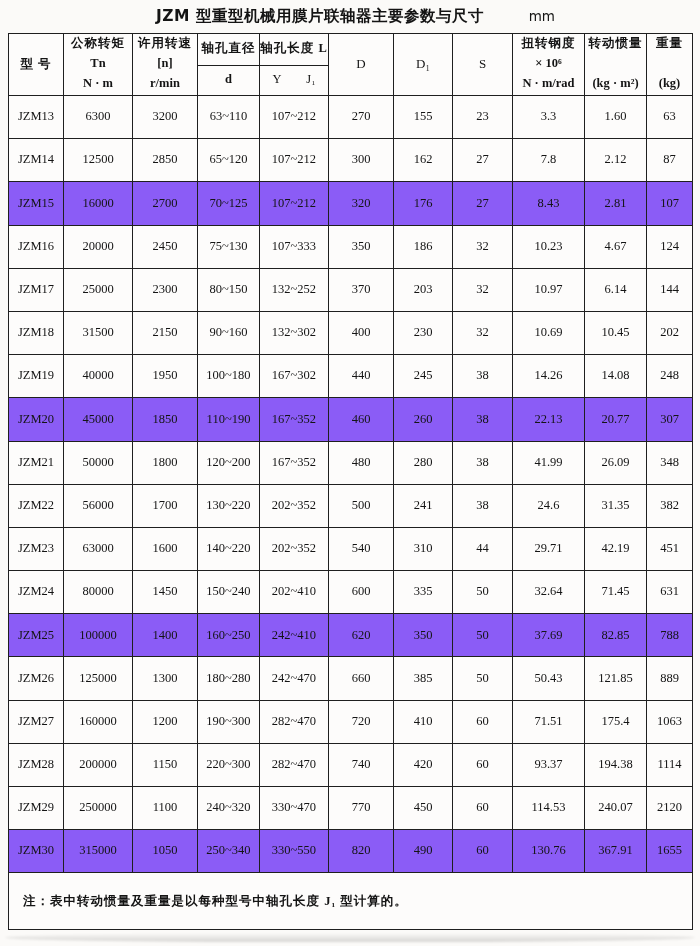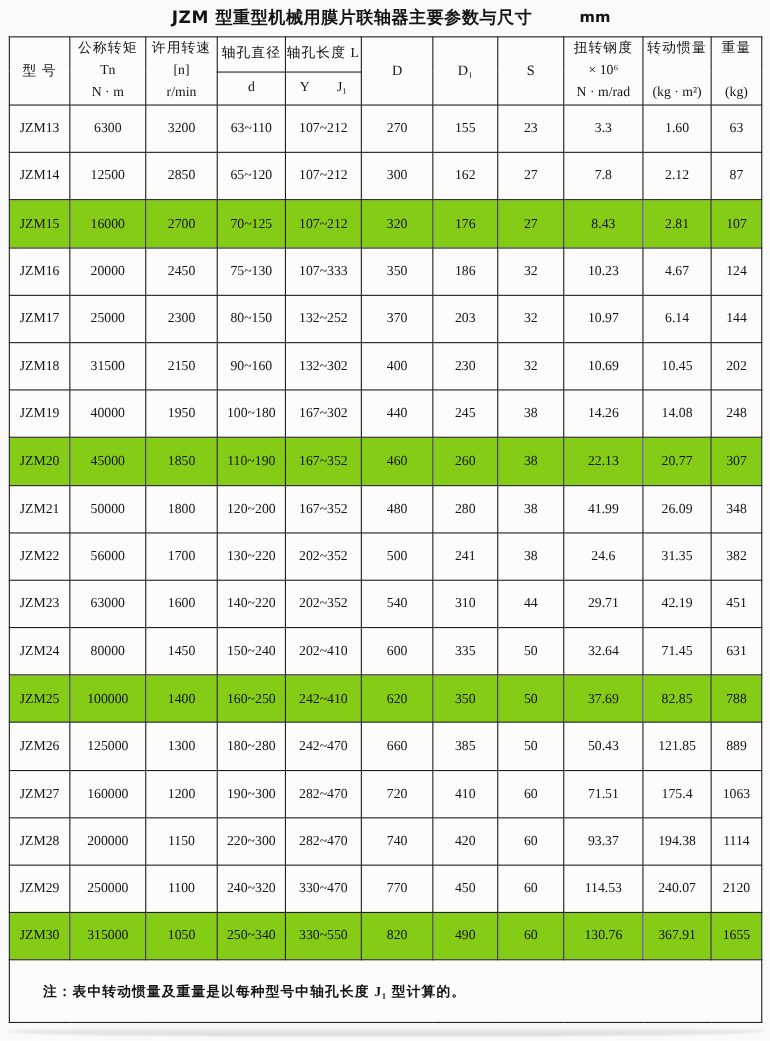--- a/index.html
+++ b/index.html
@@ -16,55 +16,55 @@
   }
   .doc-title {
     position: absolute; left: 0; width: 640px; text-align: center;
     font-family: "DejaVu Sans", "Liberation Sans", sans-serif;
     font-weight: bold; font-size: 15.5px; letter-spacing: 0.5px;
     top: 3px;
   }
   .unit-label {
     position: absolute; right: 52px; top: 5px;
     font-family: "DejaVu Sans", "Liberation Sans", sans-serif;
-    font-weight: bold; font-size: 13.5px;
+    font-weight: normal; font-size: 13.5px;
   }
   table.params {
     position: absolute; left: 8px; top: 33px;
     width: 684px;
     border-collapse: collapse;
     table-layout: fixed;
     background: #fdfcfb;
   }
   table.params th, table.params td {
     border: 1.4px solid #1f1f1f;
     text-align: center;
     vertical-align: middle;
     padding: 0;
     font-size: 12.5px;
     line-height: 1.25;
     overflow: hidden;
   }
   thead tr.h-top th { height: 30px; }
   thead tr.h-bot th { height: 29px; }
-  th .cn { font-weight: normal; letter-spacing: 1px; text-align: center; }
-  th .lat { font-weight: normal; }
+  th .cn { font-weight: bold; letter-spacing: 1px; text-align: center; }
+  th .lat { font-weight: bold; }
   th .hdr-stack {
     display: flex; flex-direction: column; justify-content: space-between;
     height: 56px; padding: 2px 0 3px 0;
   }
   th .hdr-center { font-weight: normal; font-size: 13px; }
   th .yj {
     display: flex; justify-content: space-around; align-items: center;
     font-weight: normal;
   }
   tbody td { height: 42.2px; font-size: 12.5px; }
-  tbody tr.hl td { background: #84cc16; }
+  tbody tr.hl td { background: #8b5cf6; }
   tfoot td.note-cell {
-    height: 56px; text-align: left; padding-left: 30px;
+    height: 56px; text-align: left; padding-left: 14px;
     font-size: 12.5px; font-weight: bold; letter-spacing: 1px;
   }
   .bottom-shade {
     position: absolute; left: 5px; right: 5px; bottom: 4px; height: 9px;
     background: linear-gradient(to bottom, rgba(0,0,0,0), rgba(0,0,0,0.14));
     border-radius: 50%/60%;
     filter: blur(1px);
   }
 </style>
 </head>

